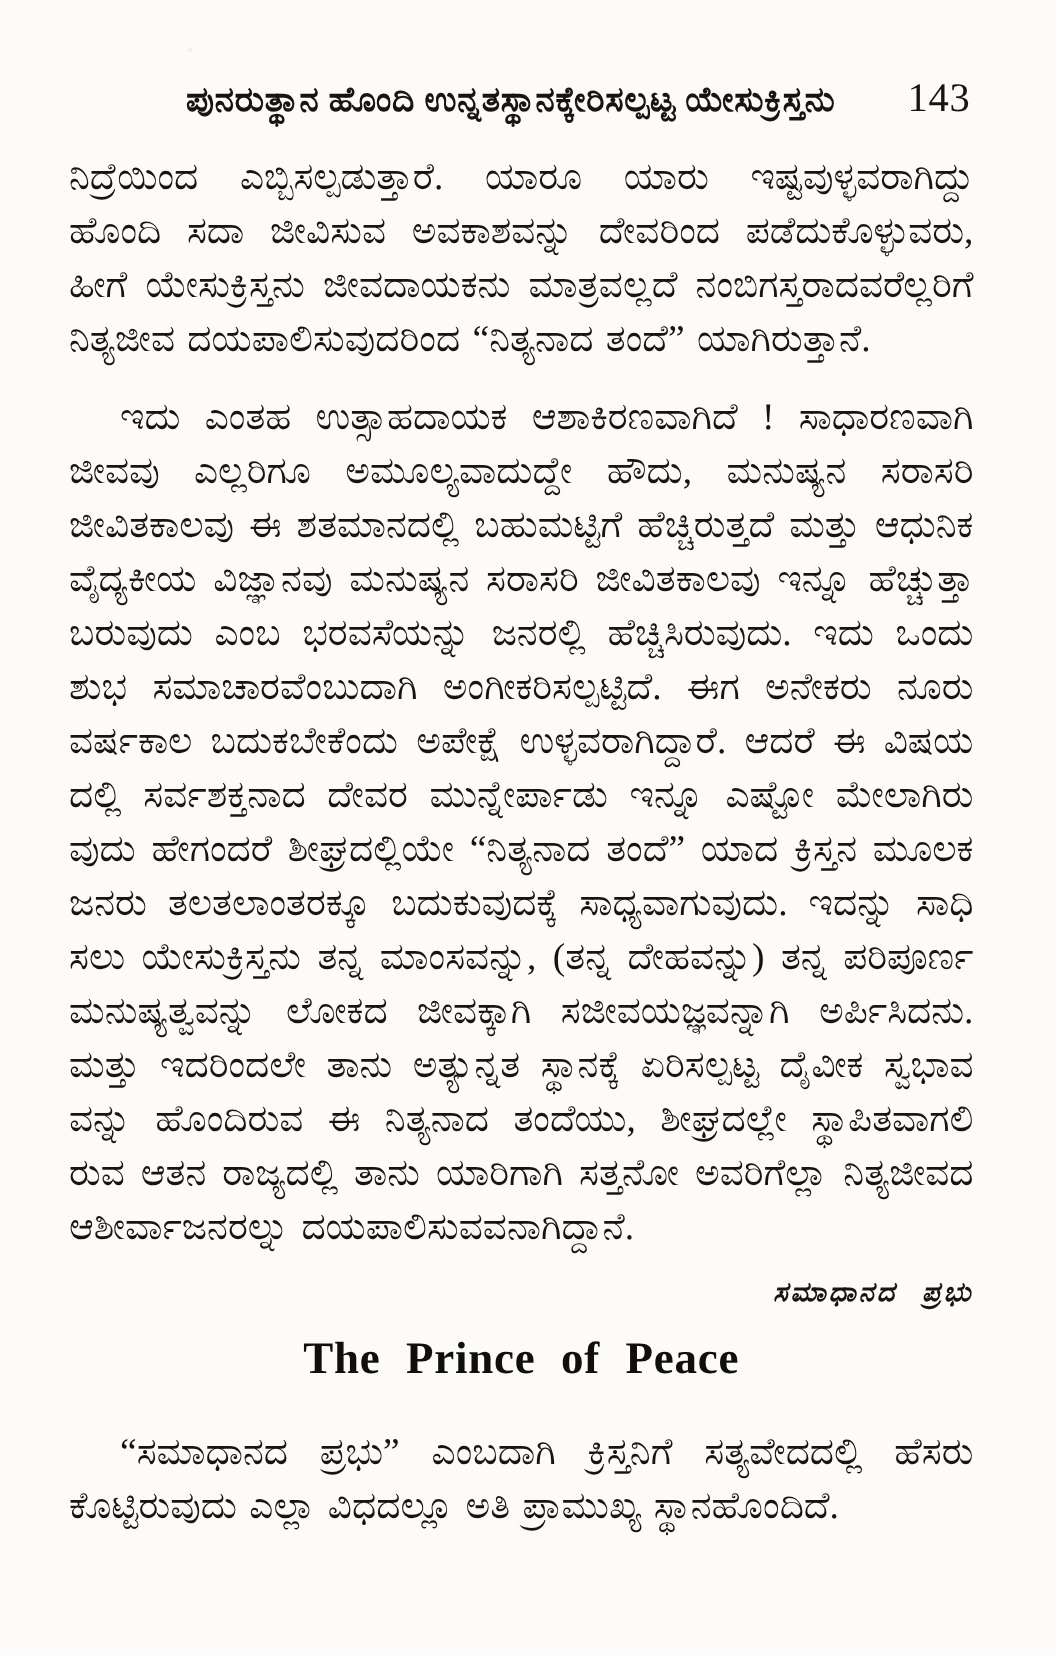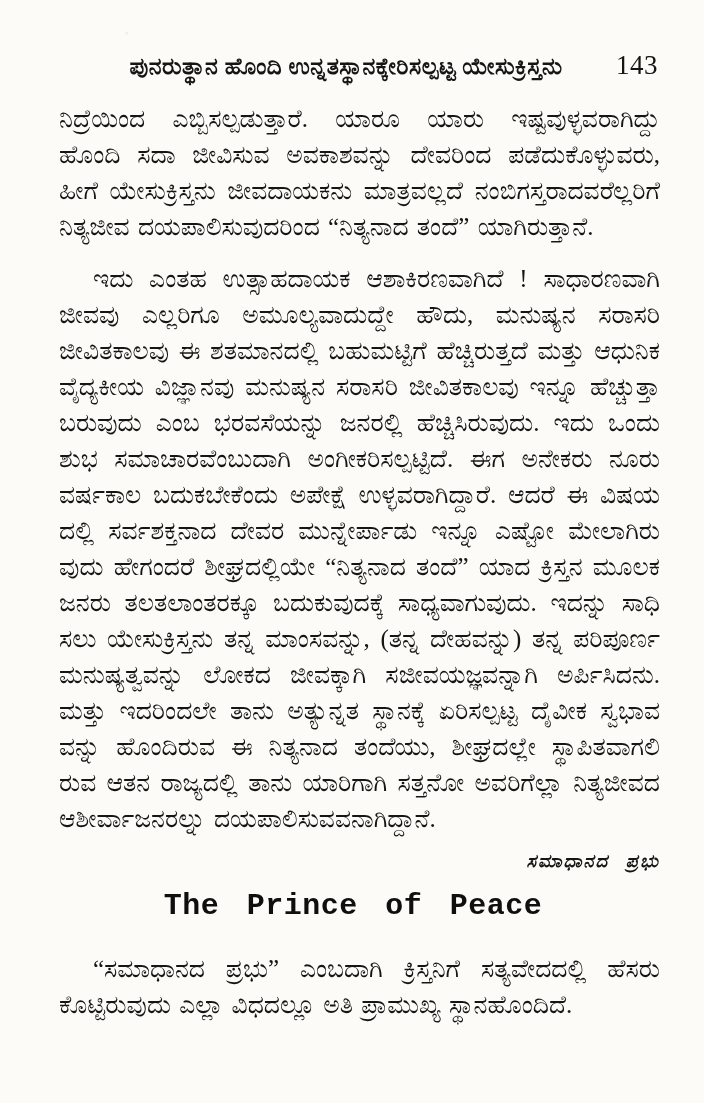--- a/index.html
+++ b/index.html
@@ -12,21 +12,21 @@
     height: 1103px;
     overflow: hidden;
     font-family: "Liberation Serif", "DejaVu Serif", serif;
     color: #171513;
     position: relative;
   }
   .page {
     box-sizing: border-box;
     width: 704px;
     height: 1103px;
-    padding: 50px 44px 0 46px;
+    padding: 50px 55px 0 46px;
     background:
       radial-gradient(circle at 18% 3%, rgba(0,0,0,0.05) 0 1px, transparent 2px),
       radial-gradient(circle at 82% 64%, rgba(0,0,0,0.04) 0 1px, transparent 2px),
       #fcfbf8;
   }
   .running-header {
     display: flex;
     align-items: baseline;
     height: 34px;
     margin-bottom: 17px;
@@ -38,21 +38,21 @@
     flex: 1;
     text-align: center;
     padding-left: 30px;
   }
   .running-header .folio {
     font-size: 27px;
     font-weight: 400;
     padding-right: 2px;
     font-family: "Liberation Serif", serif;
   }
-  .para { margin: 0 0 16px 13px; }
+  .para { margin: 0 0 16px 0; }
   .para:last-child { margin-bottom: 0; }
   .line {
     font-size: 25px;
     line-height: 36px;
     white-space: nowrap; 
     white-space: normal;
     text-align: justify;
     text-align-last: justify;
     word-spacing: 2px;
   }
@@ -66,21 +66,21 @@
     font-size: 18px;
     line-height: 36px;
     font-weight: 700;
     letter-spacing: 2px;
     word-spacing: 10px;
     margin: 6px 0 8px 0;
     font-style: italic;
   }
   .en-heading {
     text-align: center;
-    font-family: Liberation Mono, monospace;
+    font-family: Liberation Serif, serif;
     font-weight: 800;
     font-size: 30px;
     line-height: 38px;
     letter-spacing: 0.5px;
     word-spacing: 9px;
     margin: 0 0 26px 0;
     color: #100f0e;
   }
   .para2 { margin-bottom: 6px; }
 </style>

